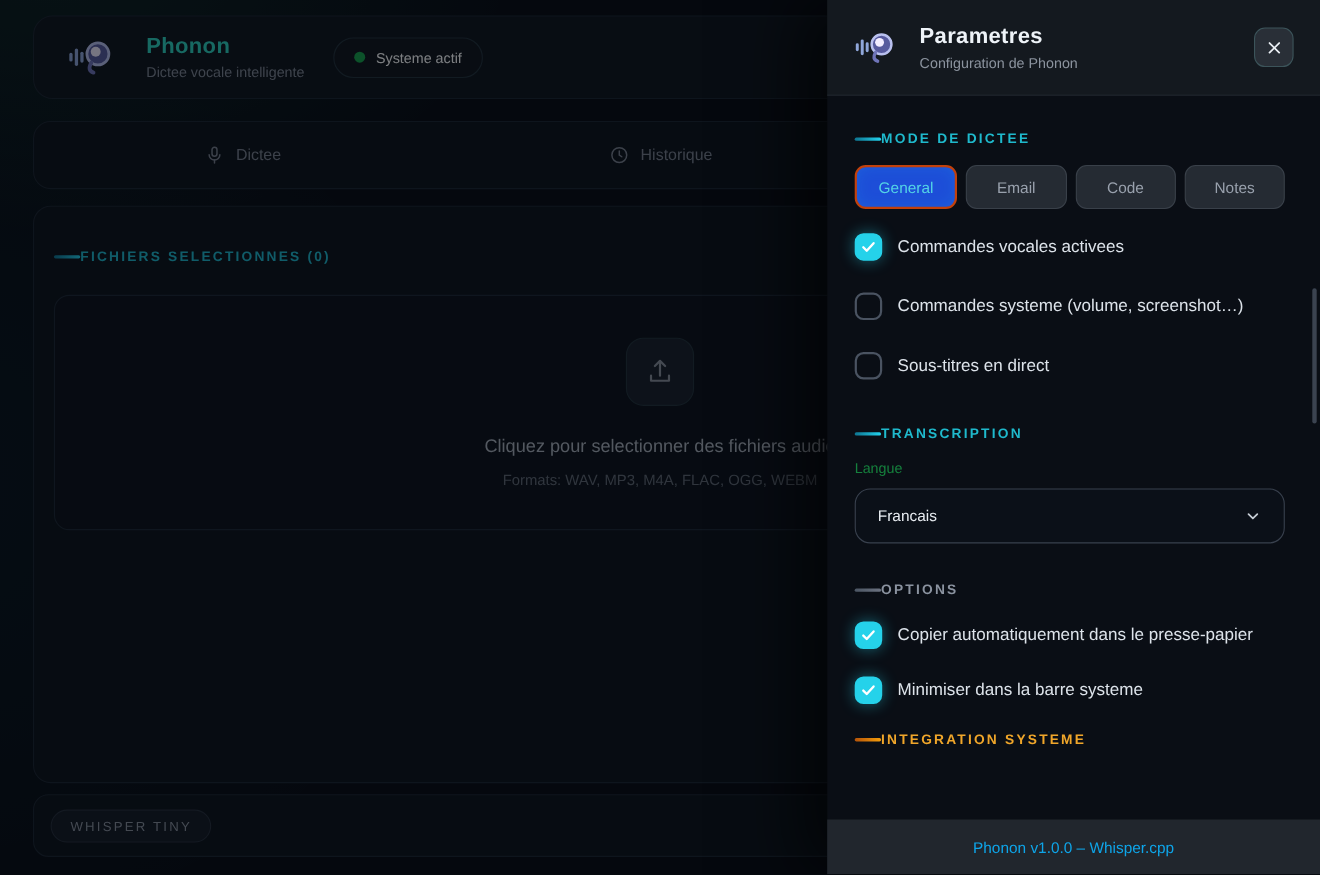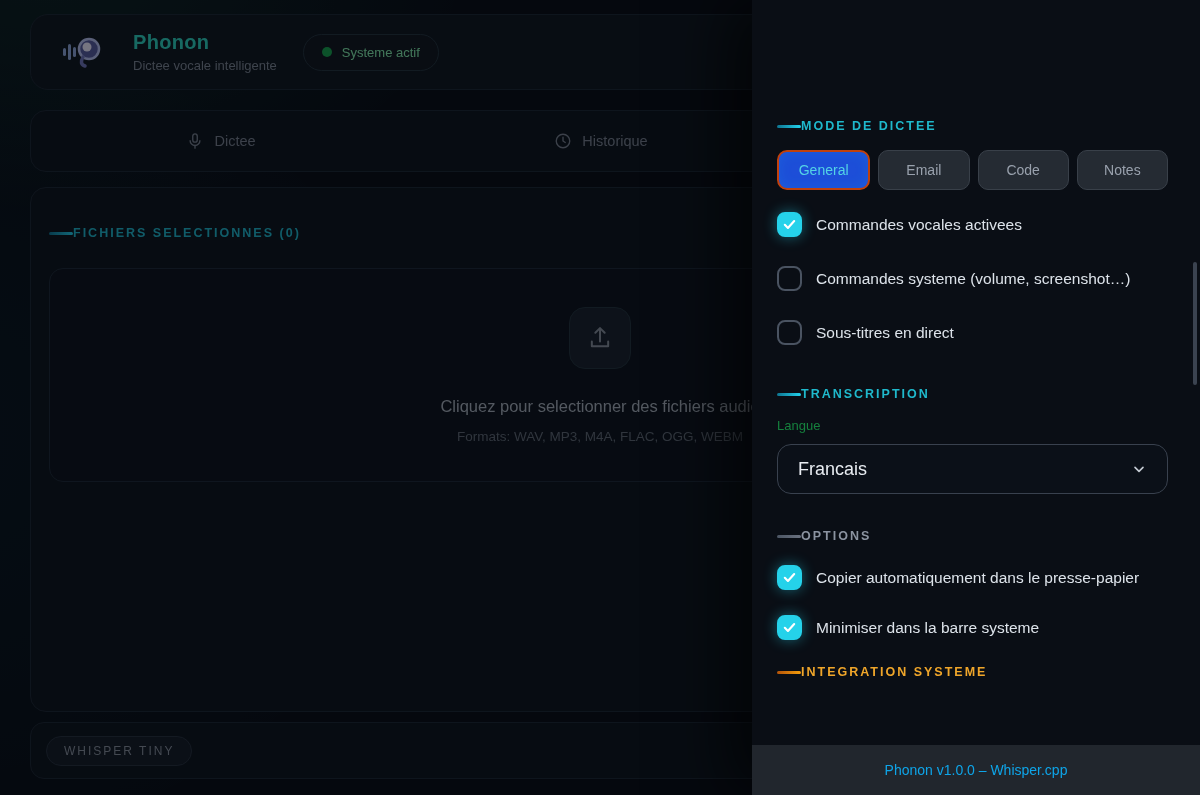--- a/index.html
+++ b/index.html
@@ -24,21 +24,21 @@
     background:#0e131a; border:1px solid #1b242e; border-radius:16px;
   }
   .header-card { top:14px; height:76px; border-radius:18px; display:flex; align-items:center; padding:0 30px; }
   .app-logo { width:44px; height:40px; flex:0 0 auto; }
   .app-title-block { margin-left:28px; }
   .app-title { font-size:20px; font-weight:bold; color:#2dd4bf; letter-spacing:.3px; }
   .app-tagline { font-size:13px; color:#7e8692; margin-top:4px; }
   .status-badge {
     margin-left:26px; display:flex; align-items:center; gap:10px;
     padding:10px 18px; border-radius:999px; border:1px solid #223039;
-    background:rgba(16,22,28,0.55); font-size:13px; color:#86efac;
+    background:rgba(16,22,28,0.55); font-size:13px; color:#ffffff;
   }
   .status-dot { width:10px; height:10px; border-radius:50%; background:#16a34a; }
 
   .tabs-card { top:110px; height:62px; display:flex; align-items:stretch; background:#0c1118; }
   .tab {
     width:380px; display:flex; align-items:center; justify-content:center; gap:10px;
     color:#79818d; font-size:14.5px; cursor:pointer;
   }
   .tab-icon { width:18px; height:18px; display:inline-flex; }
   .tab-icon svg { width:18px; height:18px; }
@@ -124,21 +124,21 @@
   }
   .checkbox svg { width:15px; height:15px; }
   .toggle-label { margin-left:14px; font-size:15.5px; color:#dde3ea; }
 
   .transcription-head { margin-top:42px; }
   .field-label { margin-top:17px; font-size:13px; color:#15803d; }
   .select {
     margin-top:11px; height:50px; border-radius:14px; border:1px solid #39414e;
     background:#0b1018; display:flex; align-items:center; padding:0 20px; cursor:pointer;
   }
-  .select-value { flex:1; font-size:18px; color:#e8ecf1; }
+  .select-value { flex:1; font-size:14px; color:#e8ecf1; }
   .select-chevron { color:#c6ccd4; display:flex; }
   .select-chevron svg { width:16px; height:16px; }
 
   .options-head { margin-top:35px; }
   .options-toggles { margin-top:22px; }
   .integration-head { margin-top:16px; }
 
   .panel-footer {
     position:absolute; bottom:0; left:0; right:0; height:50px; background:#21262d; z-index:12;
     display:flex; align-items:center; justify-content:center;
@@ -221,20 +221,42 @@
 
     <div class="card bottom-card">
       <div class="model-badge">WHISPER TINY</div>
     </div>
   </div>
 
   <div class="overlay"></div>
 
   <aside class="panel">
 
+    <div class="panel-header">
+      <svg class="panel-logo" viewBox="0 0 44 40">
+        <g fill="#8fa6d9">
+          <rect x="2" y="16" width="3" height="8" rx="1.5"></rect>
+          <rect x="7" y="12" width="3" height="16" rx="1.5"></rect>
+          <rect x="12" y="15" width="3" height="10" rx="1.5"></rect>
+        </g>
+        <circle cx="28" cy="17" r="10" fill="#575a9e"></circle>
+        <circle cx="28" cy="17" r="10" fill="none" stroke="#b9c0ee" stroke-width="2.5"></circle>
+        <circle cx="26" cy="15" r="4.5" fill="#f2ecff"></circle>
+        <path d="M22 25 Q18 32 24 34" stroke="#6f74b8" stroke-width="3.5" fill="none" stroke-linecap="round"></path>
+      </svg>
+      <div class="panel-title-block">
+        <div class="panel-title">Parametres</div>
+        <div class="panel-subtitle">Configuration de Phonon</div>
+      </div>
+      <div class="close-btn">
+        <svg viewBox="0 0 24 24" fill="none" stroke="currentColor" stroke-width="2.6" stroke-linecap="round">
+          <path d="M5 5 19 19M19 5 5 19"></path>
+        </svg>
+      </div>
+    </div>
 
     <div class="panel-body">
 
       <div class="section-head mode-head">
         <span class="dash dash-teal"></span>
         <span class="section-label label-teal">MODE DE DICTEE</span>
       </div>
       <div class="mode-buttons">
 
       <button class="mode-btn active">General</button>

